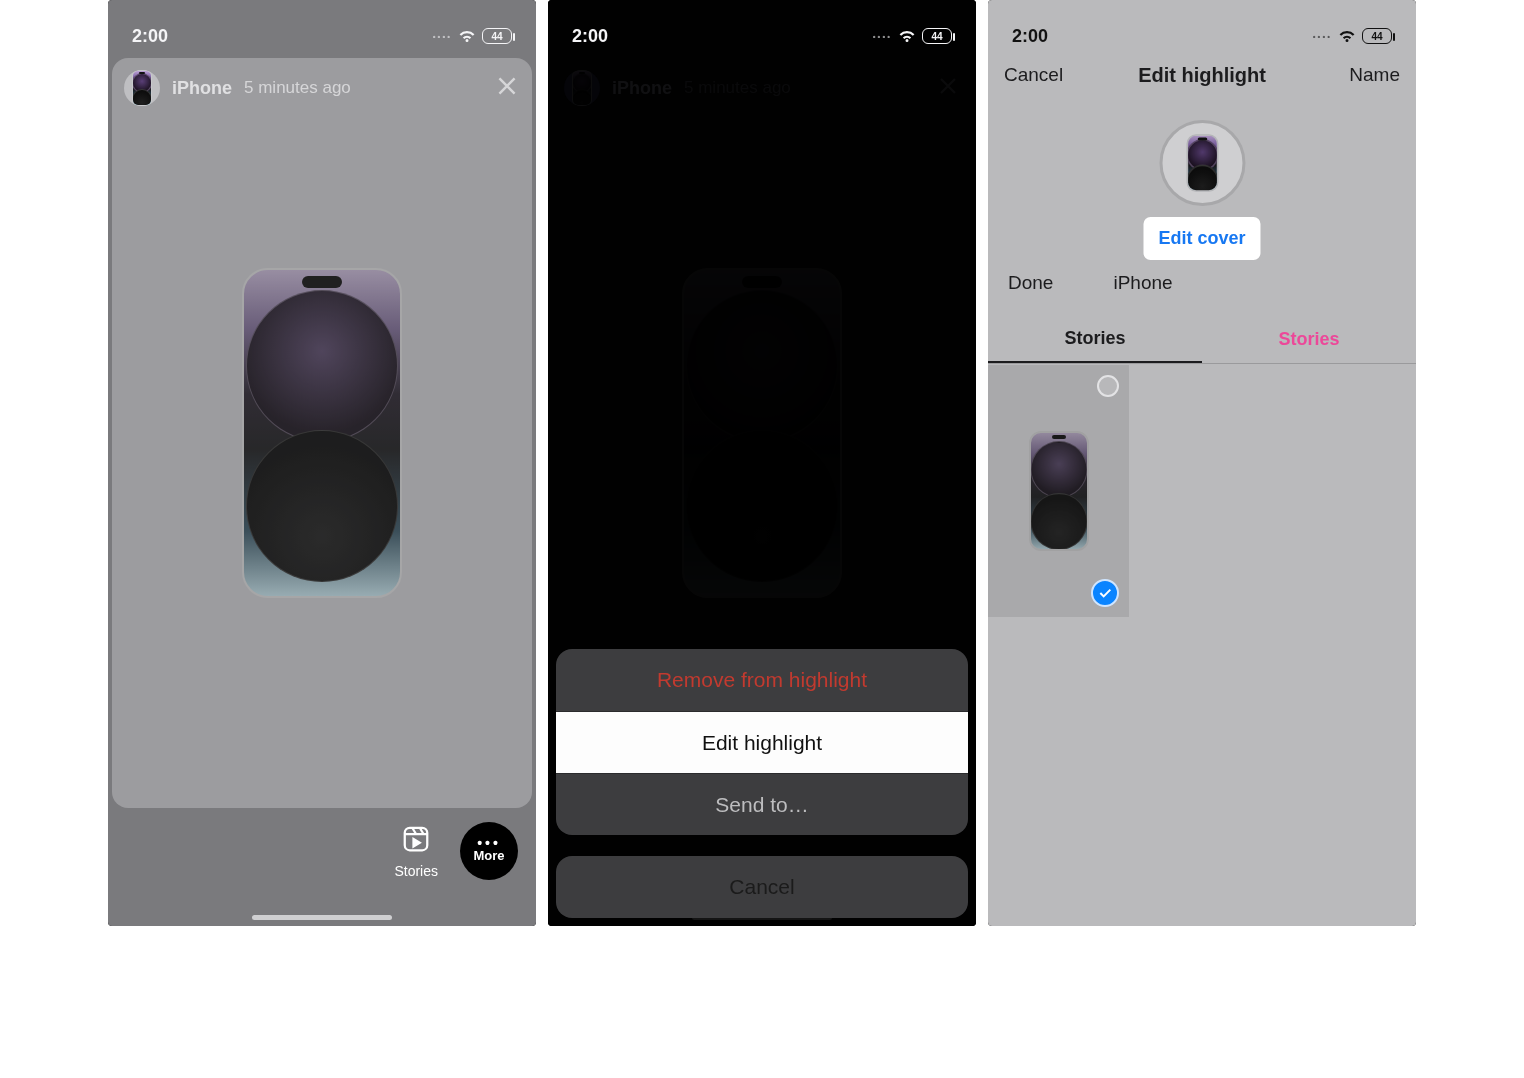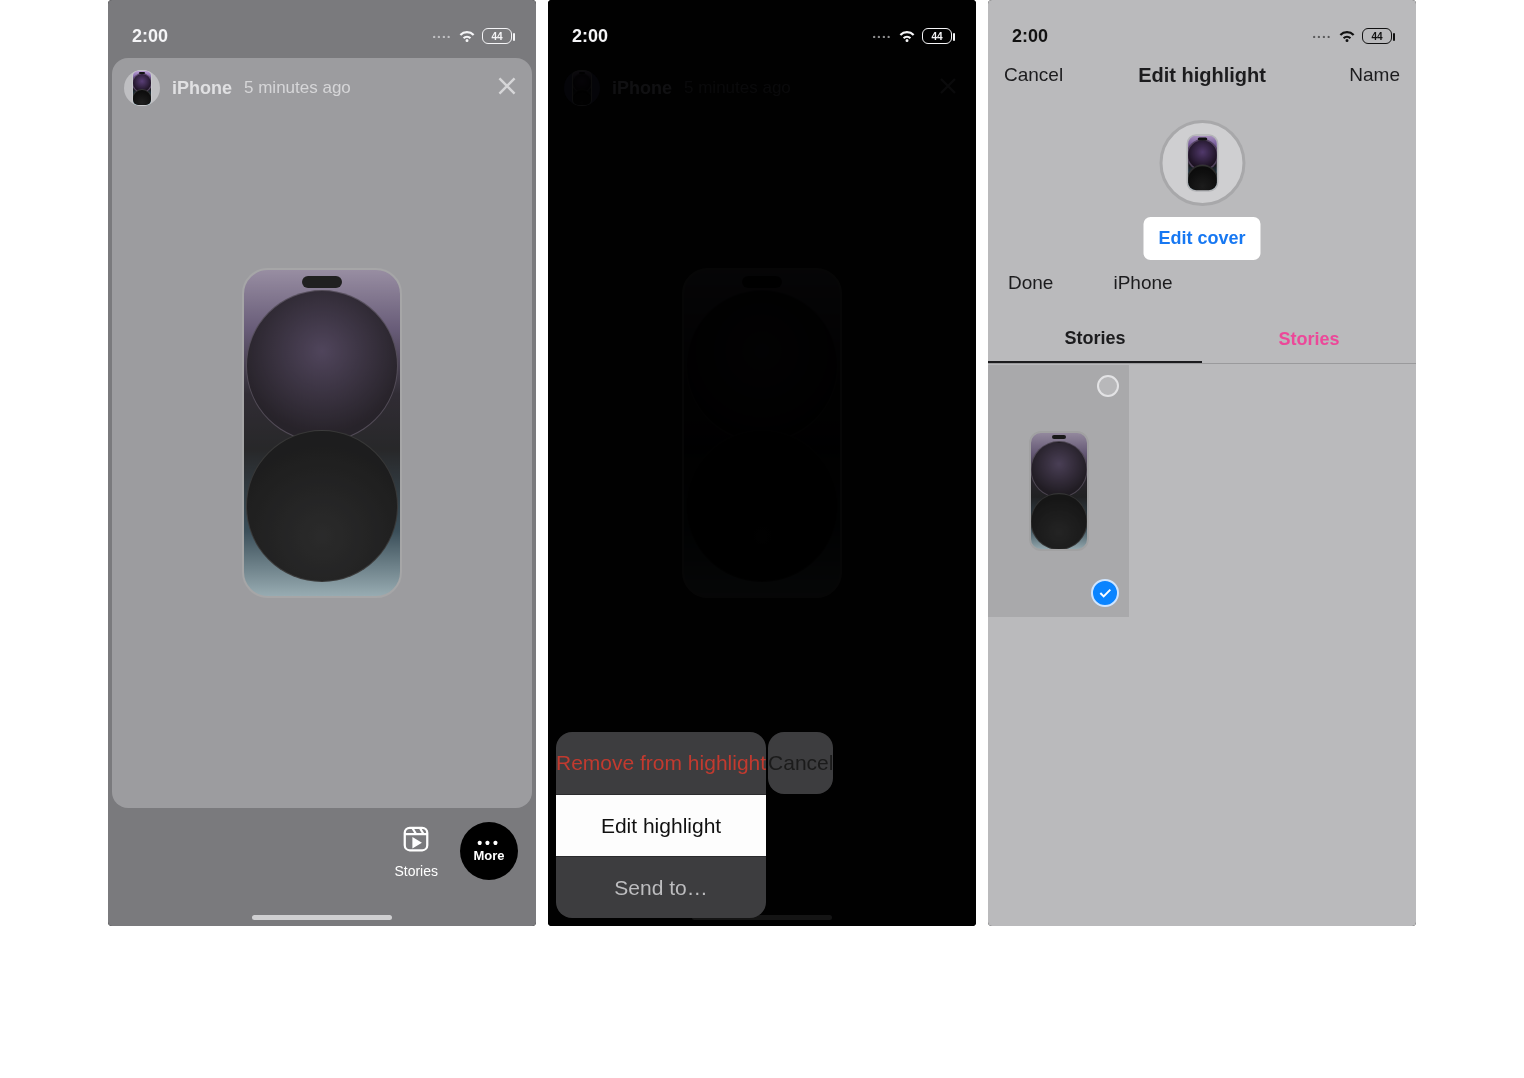--- a/index.html
+++ b/index.html
@@ -148,21 +148,21 @@
     display:flex;align-items:center;gap:12px;color:#3a3a42;
   }
   .s2-avatar{width:36px;height:36px;border-radius:50%;background:#17172a;display:flex;align-items:center;justify-content:center;overflow:hidden;}
   .s2-title{font-weight:600;font-size:18px;color:#4a4a52;}
   .s2-sub{font-size:17px;color:#2c2c32;}
   .s2-close{margin-left:auto;color:#2e2e34;}
   .s2-close svg{width:24px;height:24px;}
   .s2-phoneart-wrap{filter:brightness(.15) saturate(.5);}
   .s2-sheet{
     position:absolute;z-index:10;left:8px;right:8px;bottom:8px;
-    display:flex;flex-direction:row;gap:2px;
+    display:flex;flex-direction:column;gap:21px;
   }
   .s2-menu{
     border-radius:16px;overflow:hidden;
   }
   .s2-item{
     height:62px;display:flex;align-items:center;justify-content:center;
     font-size:21px;
   }
   .s2-item.dim{background:#3d3d3f;color:#b33d3d;}
   .s2-item.dim.grey{color:#bdbdbf;}

